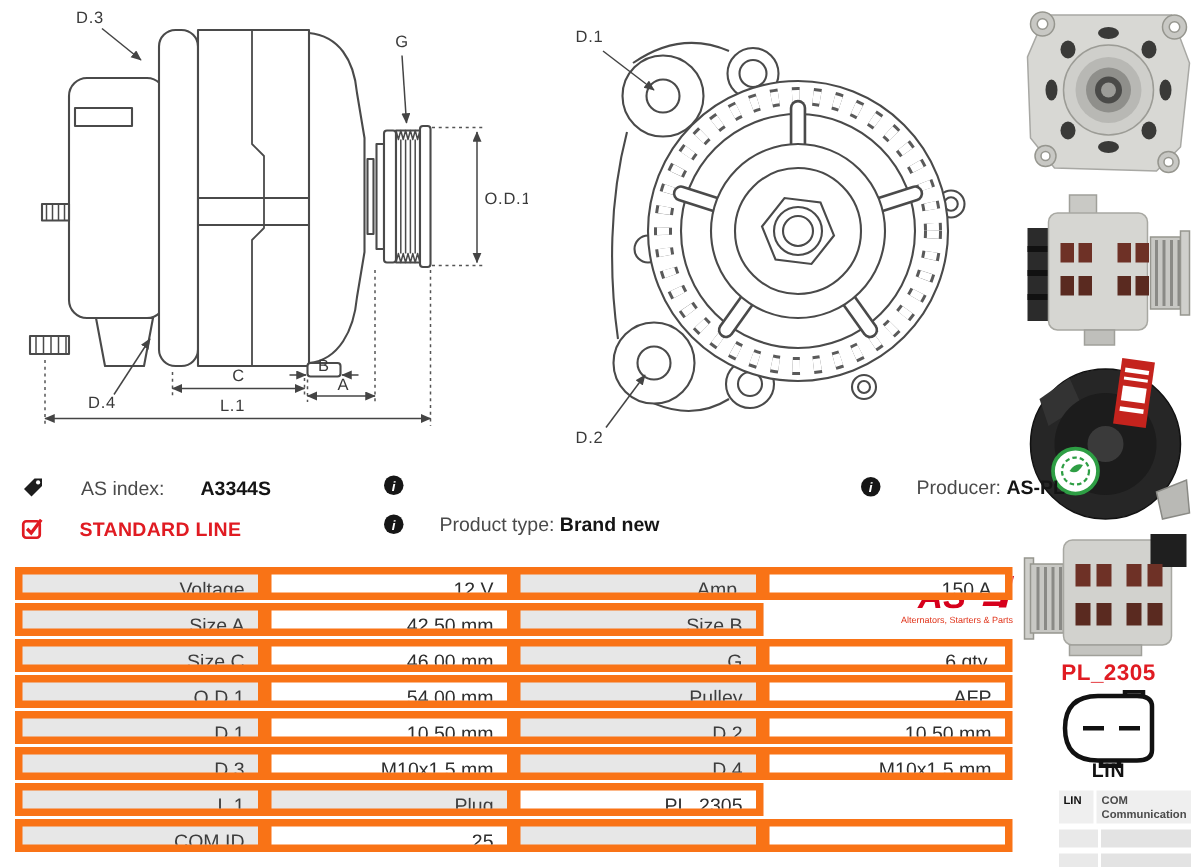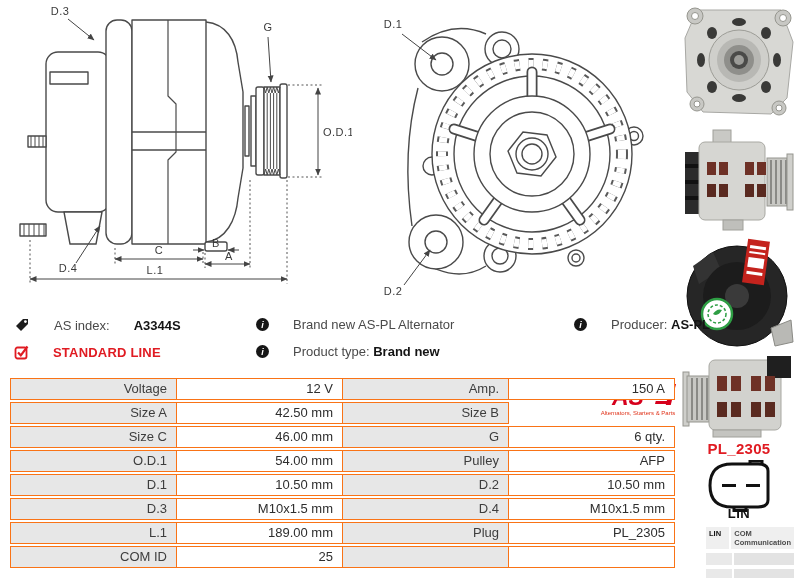--- a/index.html
+++ b/index.html
@@ -28,21 +28,21 @@
   .lbl { color:#4a4a4a; }
   .val { color:#141414; font-weight:bold; }
   .red-line { color:#e01b22; font-weight:bold; letter-spacing:.2px; }
   .i-icon { display:inline-flex; width:13px; height:13px; border-radius:50%; background:#161616; color:#fff;
             font-size:9px; font-weight:bold; align-items:center; justify-content:center; font-style:italic; flex:0 0 13px; }
   .as-logo { position:absolute; left:598px; top:26px; width:80px; text-align:center;margin-top:46px; }
 
   
   .spec { position:absolute; left:10px; top:378px; width:667px; }
   .spec-row { display:flex; margin-bottom:2px; }
-  .cell { height:22px; line-height:20px; font-size:13px; border:1px solid #f97316; text-align:right;
+  .cell { height:22px; line-height:20px; font-size:13px; border:5px solid #f97316; text-align:right;
           padding-right:9px; overflow:hidden; }
   .cell + .cell { margin-left:-1px; }
   .c-lab { width:167px; background:#e7e7e7; color:#3d3d3d; }
   .c-val { width:167px; background:#ffffff; color:#2e2e2e; }
 
   
   .plug-code { position:absolute; left:682px; top:440px; width:114px; text-align:center;
                color:#e01b22; font-weight:bold; font-size:15px; letter-spacing:.3px; }
   .connector-wrap { position:absolute; left:682px; top:460px; width:114px; text-align:center; }
   .connector-name { position:absolute; left:682px; top:506px; width:114px; text-align:center;
@@ -311,21 +311,20 @@
         <svg width="15" height="15" viewBox="0 0 15 15">
           <rect x="1.5" y="2.5" width="11" height="11" rx="2" fill="none" stroke="#e01b22" stroke-width="1.8"></rect>
           <path d="M4,7.5 L6.8,10.3 L13.5,1.5" fill="none" stroke="#e01b22" stroke-width="2.2"></path>
         </svg>
         <span class="red-line">STANDARD LINE</span>
       </div>
     </div>
     <div class="blk blk2">
       <div class="info-line">
         <span class="i-icon">i</span>
-        <span class="lbl">Brand new AS-PL Alternator</span>
       </div>
       <div class="info-line">
         <span class="i-icon">i</span>
         <span>
           <span class="lbl">Product type:</span>
           <span class="val">Brand new</span>
         </span>
       </div>
     </div>
     <div class="blk blk3">
@@ -383,21 +382,20 @@
       <div class="cell c-val">10.50 mm</div>
     </div>
     <div class="spec-row">
       <div class="cell c-lab">D.3</div>
       <div class="cell c-val">M10x1.5 mm</div>
       <div class="cell c-lab">D.4</div>
       <div class="cell c-val">M10x1.5 mm</div>
     </div>
     <div class="spec-row">
       <div class="cell c-lab">L.1</div>
-      <div class="cell c-val">189.00 mm</div>
       <div class="cell c-lab">Plug</div>
       <div class="cell c-val">PL_2305</div>
     </div>
     <div class="spec-row">
       <div class="cell c-lab">COM ID</div>
       <div class="cell c-val">25</div>
       <div class="cell c-lab"></div>
       <div class="cell c-val"></div>
     </div>
   </div>

